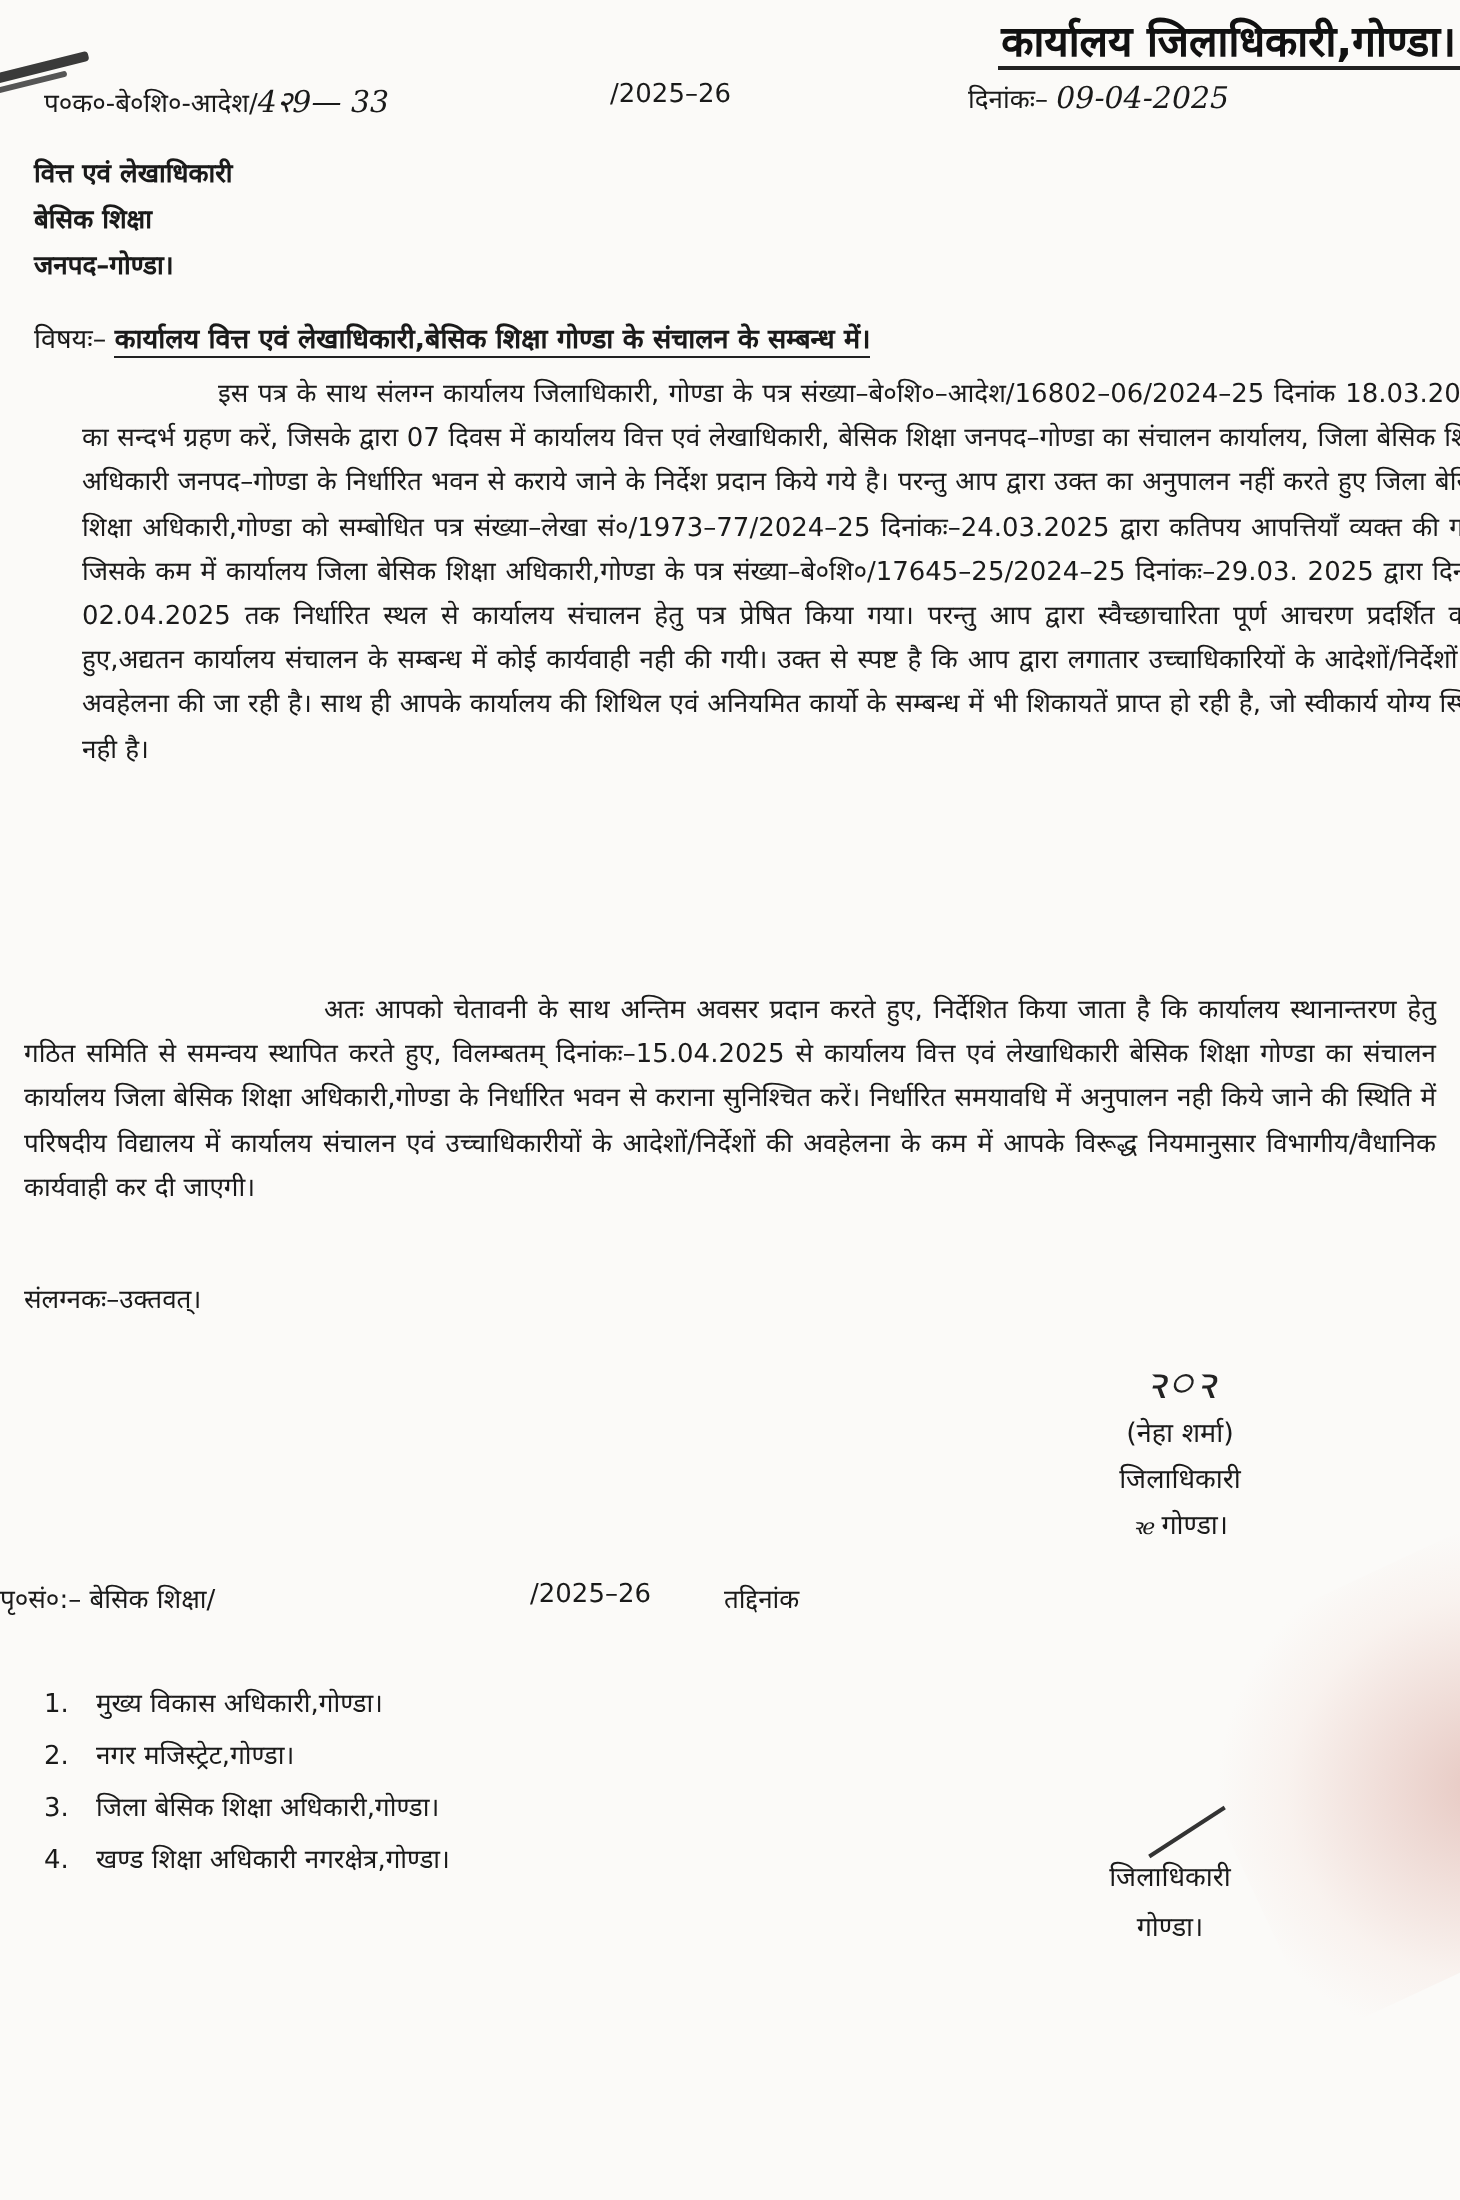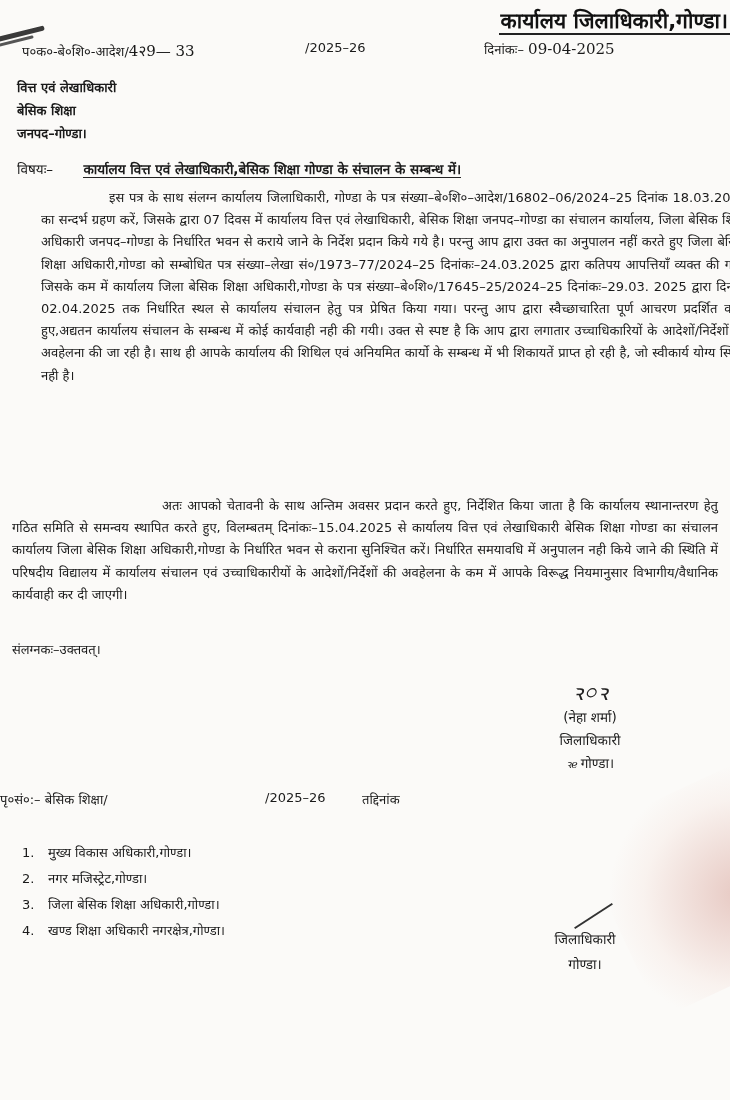--- a/index.html
+++ b/index.html
@@ -23,26 +23,26 @@
     position: absolute; left: -6px; top: 40px; width: 40px; height: 3px;
     background: #555; transform: rotate(-14deg); border-radius: 2px;
   }
   .title {
     position: absolute; left: 0; right: 0; top: 6px; text-align: right;
     font-size: 21px; font-weight: bold; color: #111;
   }
   .title span { border-bottom: 2px solid #222; padding: 0 2px; }
   .ref-line { position: absolute; top: 40px; left: 22px; right: 20px; font-size: 13px; }
   .ref-line .ref-no { position: absolute; left: 0; }
-  .ref-line .hand { font-family: "DejaVu Serif", serif; font-size: 15px; }
+  .ref-line .hand { font-family: "DejaVu Serif", serif; font-style: italic; font-size: 15px; }
   .ref-line .yr { position: absolute; left: 283px; }
   .ref-line .date-lbl { position: absolute; left: 462px; }
   .addr { position: absolute; left: 17px; top: 76px; font-size: 13px; line-height: 23px; font-weight: bold; }
   .subject { position: absolute; left: 17px; top: 160px; font-size: 13.5px; }
-  .subject .sub-text { border-bottom: 1.5px solid #222; font-weight: bold; margin-left: 26px; }
+  .subject .sub-text { border-bottom: 1.5px solid #222; font-weight: bold; }
   .body-para {
     position: absolute; left: 12px; width: 706px; font-size: 13px; line-height: 22.2px;
     text-align: justify; text-align-last: left;
   }
   .para1 { top: 187px; text-indent: 68px; margin-left: 29px; }
   .para2 { top: 495px; text-indent: 150px; }
   .enclosure { position: absolute; left: 12px; top: 640px; font-size: 13px; }
   .sign1 { position: absolute; left: 535px; top: 680px; width: 110px; text-align: center; font-size: 13.5px; line-height: 23px; }
   .signature {
     font-family: "DejaVu Serif", serif; font-style: italic; font-size: 22px; height: 26px; line-height: 26px; color: #222;

